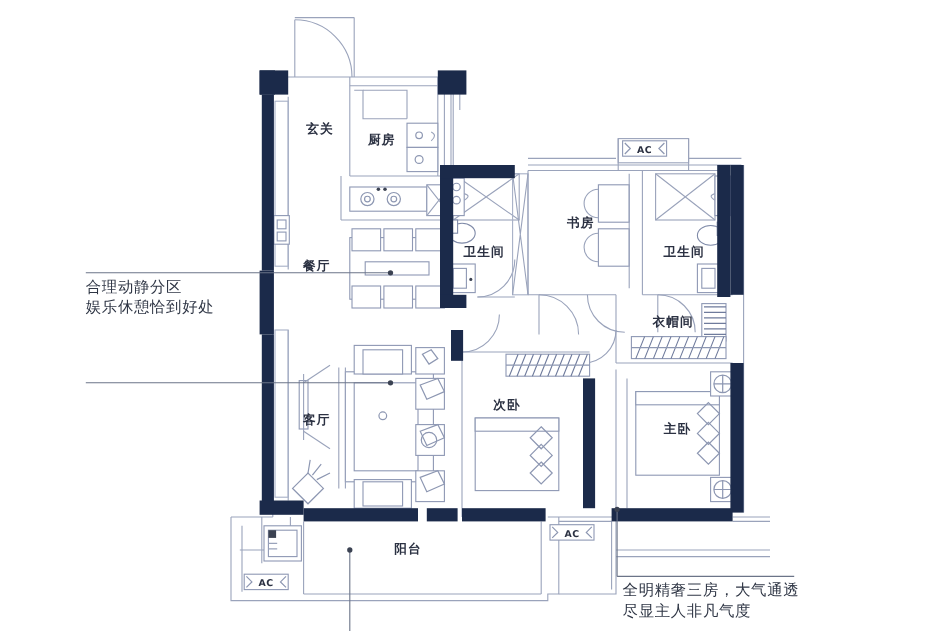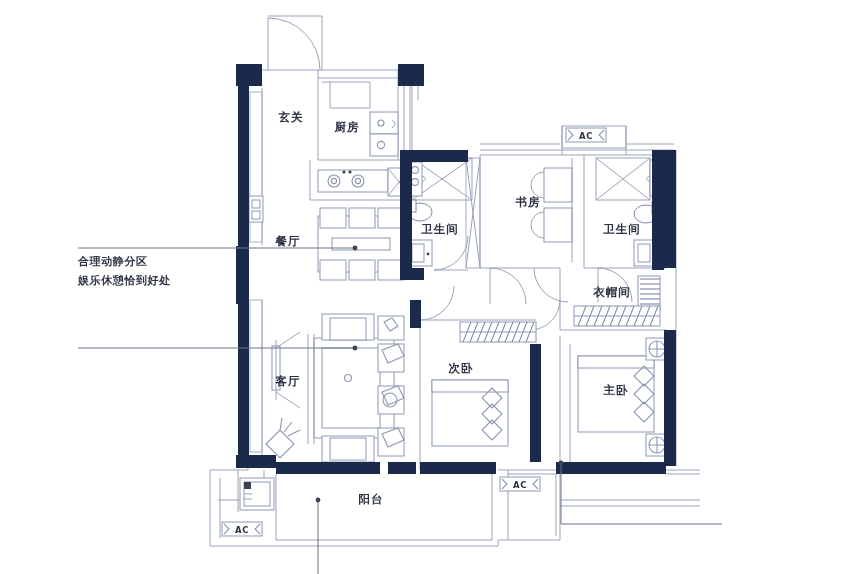--- a/index.html
+++ b/index.html
@@ -11,21 +11,21 @@
   .thin2{fill:none;stroke:#8d97b2;stroke-width:1.1;}
   .furn{fill:#ffffff;stroke:#8e98b4;stroke-width:1;}
   .furn2{fill:#ffffff;stroke:#7f8aa8;stroke-width:1;}
   .hatch{fill:none;stroke:#6f7b9c;stroke-width:1;}
   .glass{fill:none;stroke:#a7b0c6;stroke-width:1;}
   .arc{fill:none;stroke:#9aa3bb;stroke-width:1;}
   .rmlabel{font-family:"DejaVu Sans","Liberation Sans",sans-serif;font-size:11.5px;fill:#2b3142;font-weight:bold;letter-spacing:1px;}
   .aclabel{font-family:"DejaVu Sans","Liberation Sans",sans-serif;font-size:8.5px;fill:#2b3142;font-weight:bold;letter-spacing:.5px;}
   .calloutline{stroke:#6b7488;stroke-width:1;fill:none;}
   .dot{fill:#3b4252;}
-  .callout-text{position:absolute;font-family:"DejaVu Sans","Liberation Sans",sans-serif;font-size:11px;line-height:19px;color:#2f3645;font-weight:bold;letter-spacing:.6px;white-space:pre;}
+  .callout-text{position:absolute;font-family:"DejaVu Sans","Liberation Sans",sans-serif;font-size:14px;line-height:19px;color:#2f3645;font-weight:normal;letter-spacing:.6px;white-space:pre;}
   #co1{left:78px;top:252px;}
   #co2{left:78px;top:352px;}
   #co3{left:566px;top:528px;}
 </style>
 </head>
 <body>
 
 <div id="stage">
 
   <svg id="plan" viewBox="0 0 850 574">
@@ -331,14 +331,16 @@
       <line class="calloutline" x1="561" y1="524" x2="722" y2="524"></line>
       <circle class="dot" cx="561" cy="463" r="2.4"></circle>
       <line class="calloutline" x1="318" y1="500" x2="318" y2="574"></line>
       <circle class="dot" cx="318" cy="500" r="2.4"></circle>
     </g>
 
   </svg>
 
   <div class="callout-text" id="co1">合理动静分区
 娱乐休憩恰到好处</div>
+  <div class="callout-text" id="co3">全明精奢三房，大气通透
+尽显主人非凡气度</div>
 
 </div>
 
 </body></html>

